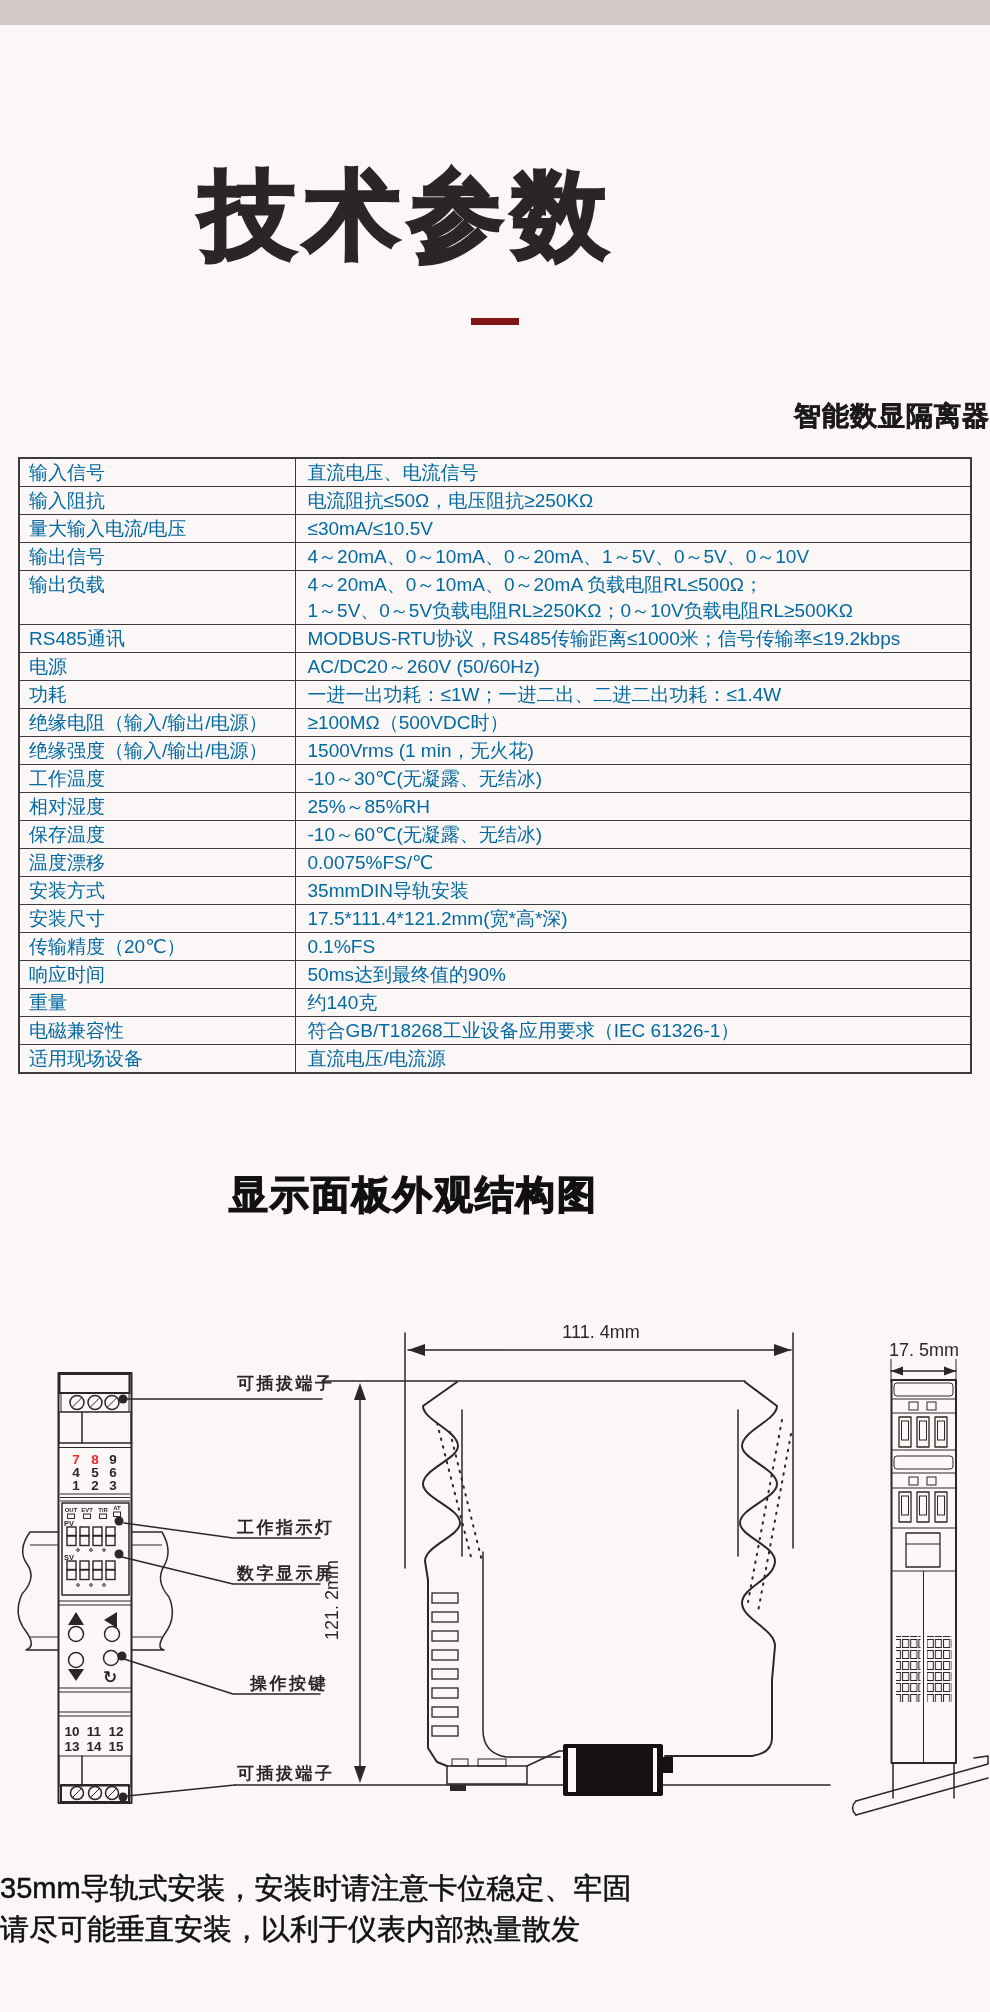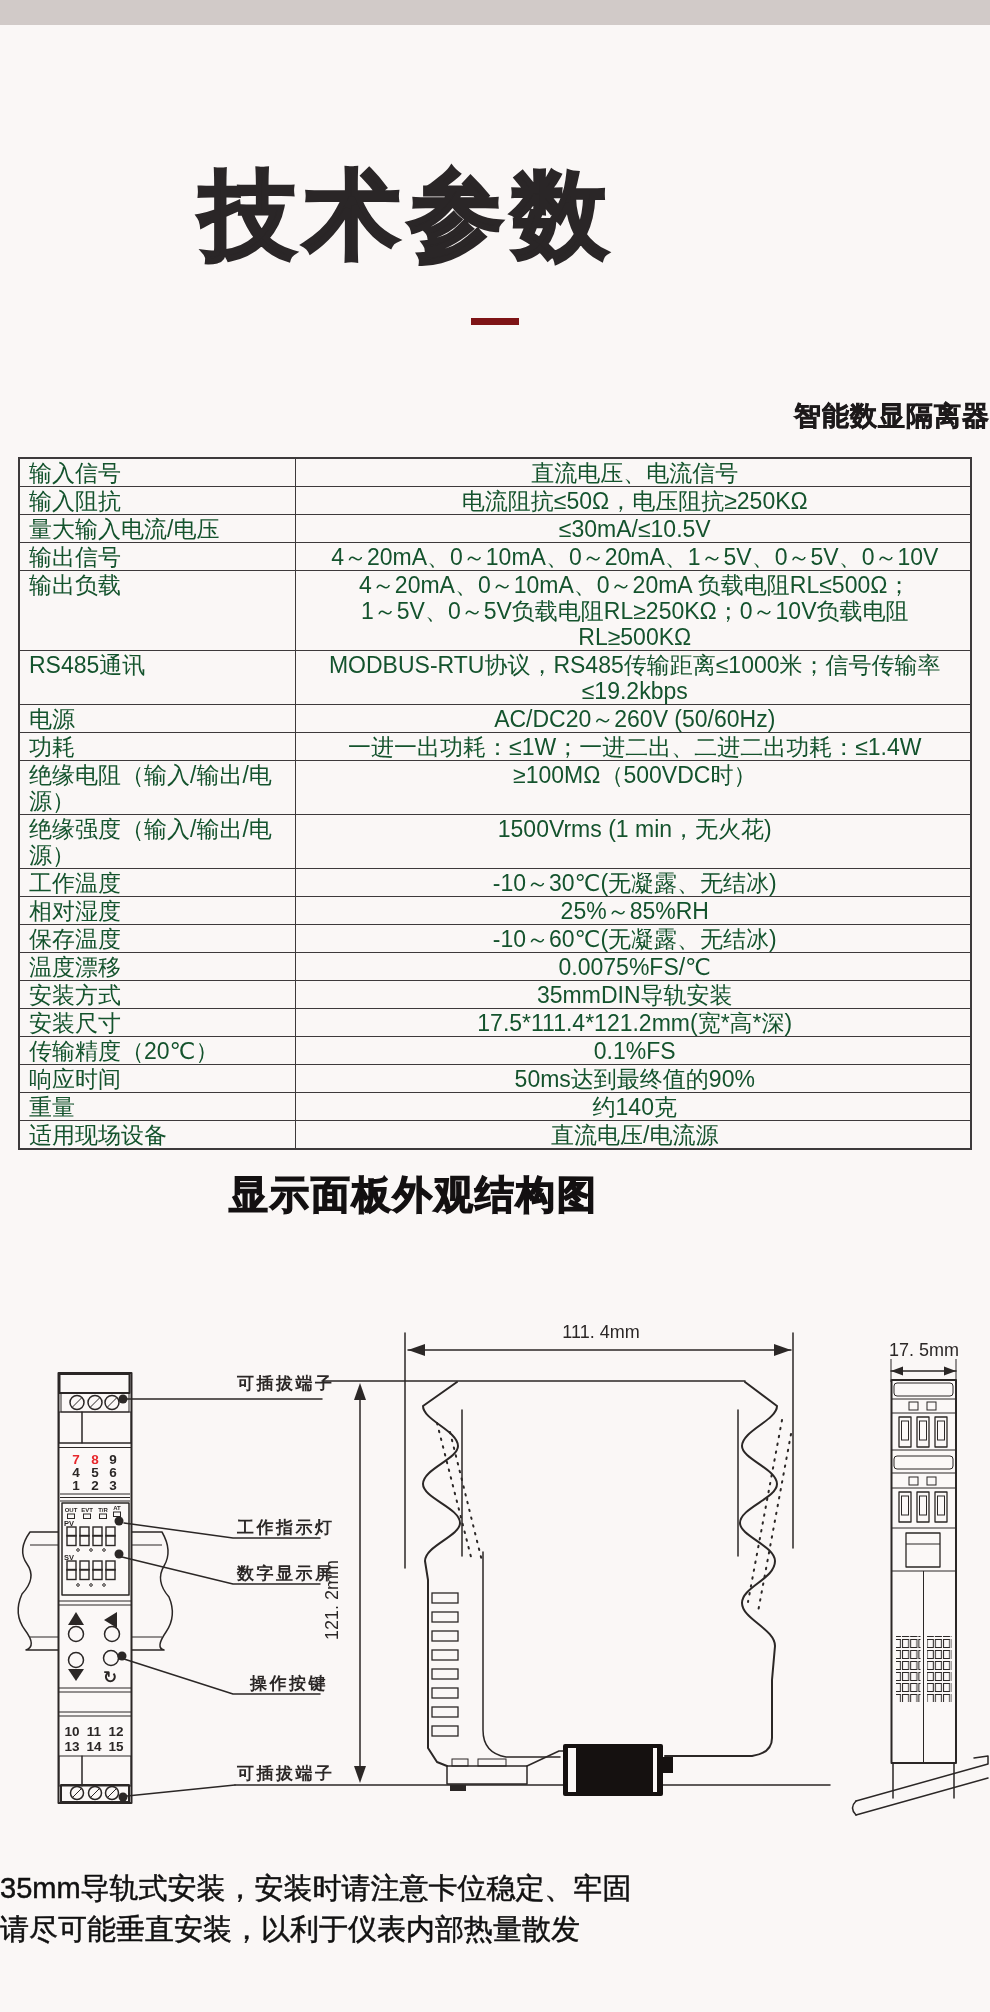--- a/index.html
+++ b/index.html
@@ -21,26 +21,26 @@
   .subtitle{
     position:absolute;left:0;top:398px;width:990px;text-align:right;
     font-size:27px;font-weight:bold;color:#1d1a1b;letter-spacing:1px;
     -webkit-text-stroke:0.6px #1d1a1b;
   }
   .spec-table{
     position:absolute;left:18px;top:457px;width:952px;
     border-collapse:collapse;table-layout:fixed;
   }
   .spec-table td{
-    border:1px solid #3d3a3b;font-size:23px;line-height:26px;
-    padding:1px 8px 0 9px;vertical-align:top;color:#14532d;
+    border:1px solid #3d3a3b;font-size:19px;line-height:26px;
+    padding:1px 8px 0 9px;vertical-align:top;color:#0369a1;
     white-space:pre-line;overflow:hidden;
   }
   .spec-table{border:2px solid #3d3a3b;}
-  .spec-table td.c2{padding-left:12px;text-align:center;}
+  .spec-table td.c2{padding-left:12px;}
   .section-title{
     position:absolute;left:0;top:1168px;width:827px;text-align:center;
     font-size:39px;font-weight:bold;color:#131011;letter-spacing:2px;
     -webkit-text-stroke:1.4px #131011;
   }
   .drawing{position:absolute;left:0;top:1285px;}
   .footer-note{
     position:absolute;left:0;top:1868px;width:990px;text-align:left;
     font-size:29px;line-height:41px;color:#111;font-weight:500;
     -webkit-text-stroke:0.5px #111;
@@ -146,20 +146,24 @@
           <td class="c1">传输精度（20℃）</td>
           <td class="c2">0.1%FS</td>
         </tr>
         <tr>
           <td class="c1">响应时间</td>
           <td class="c2">50ms达到最终值的90%</td>
         </tr>
         <tr>
           <td class="c1">重量</td>
           <td class="c2">约140克</td>
+        </tr>
+        <tr>
+          <td class="c1">电磁兼容性</td>
+          <td class="c2">符合GB/T18268工业设备应用要求（IEC 61326-1）</td>
         </tr>
         <tr>
           <td class="c1">适用现场设备</td>
           <td class="c2">直流电压/电流源</td>
         </tr>
       </tbody>
   </table>
 
   <div class="section-title">显示面板外观结构图</div>
 

